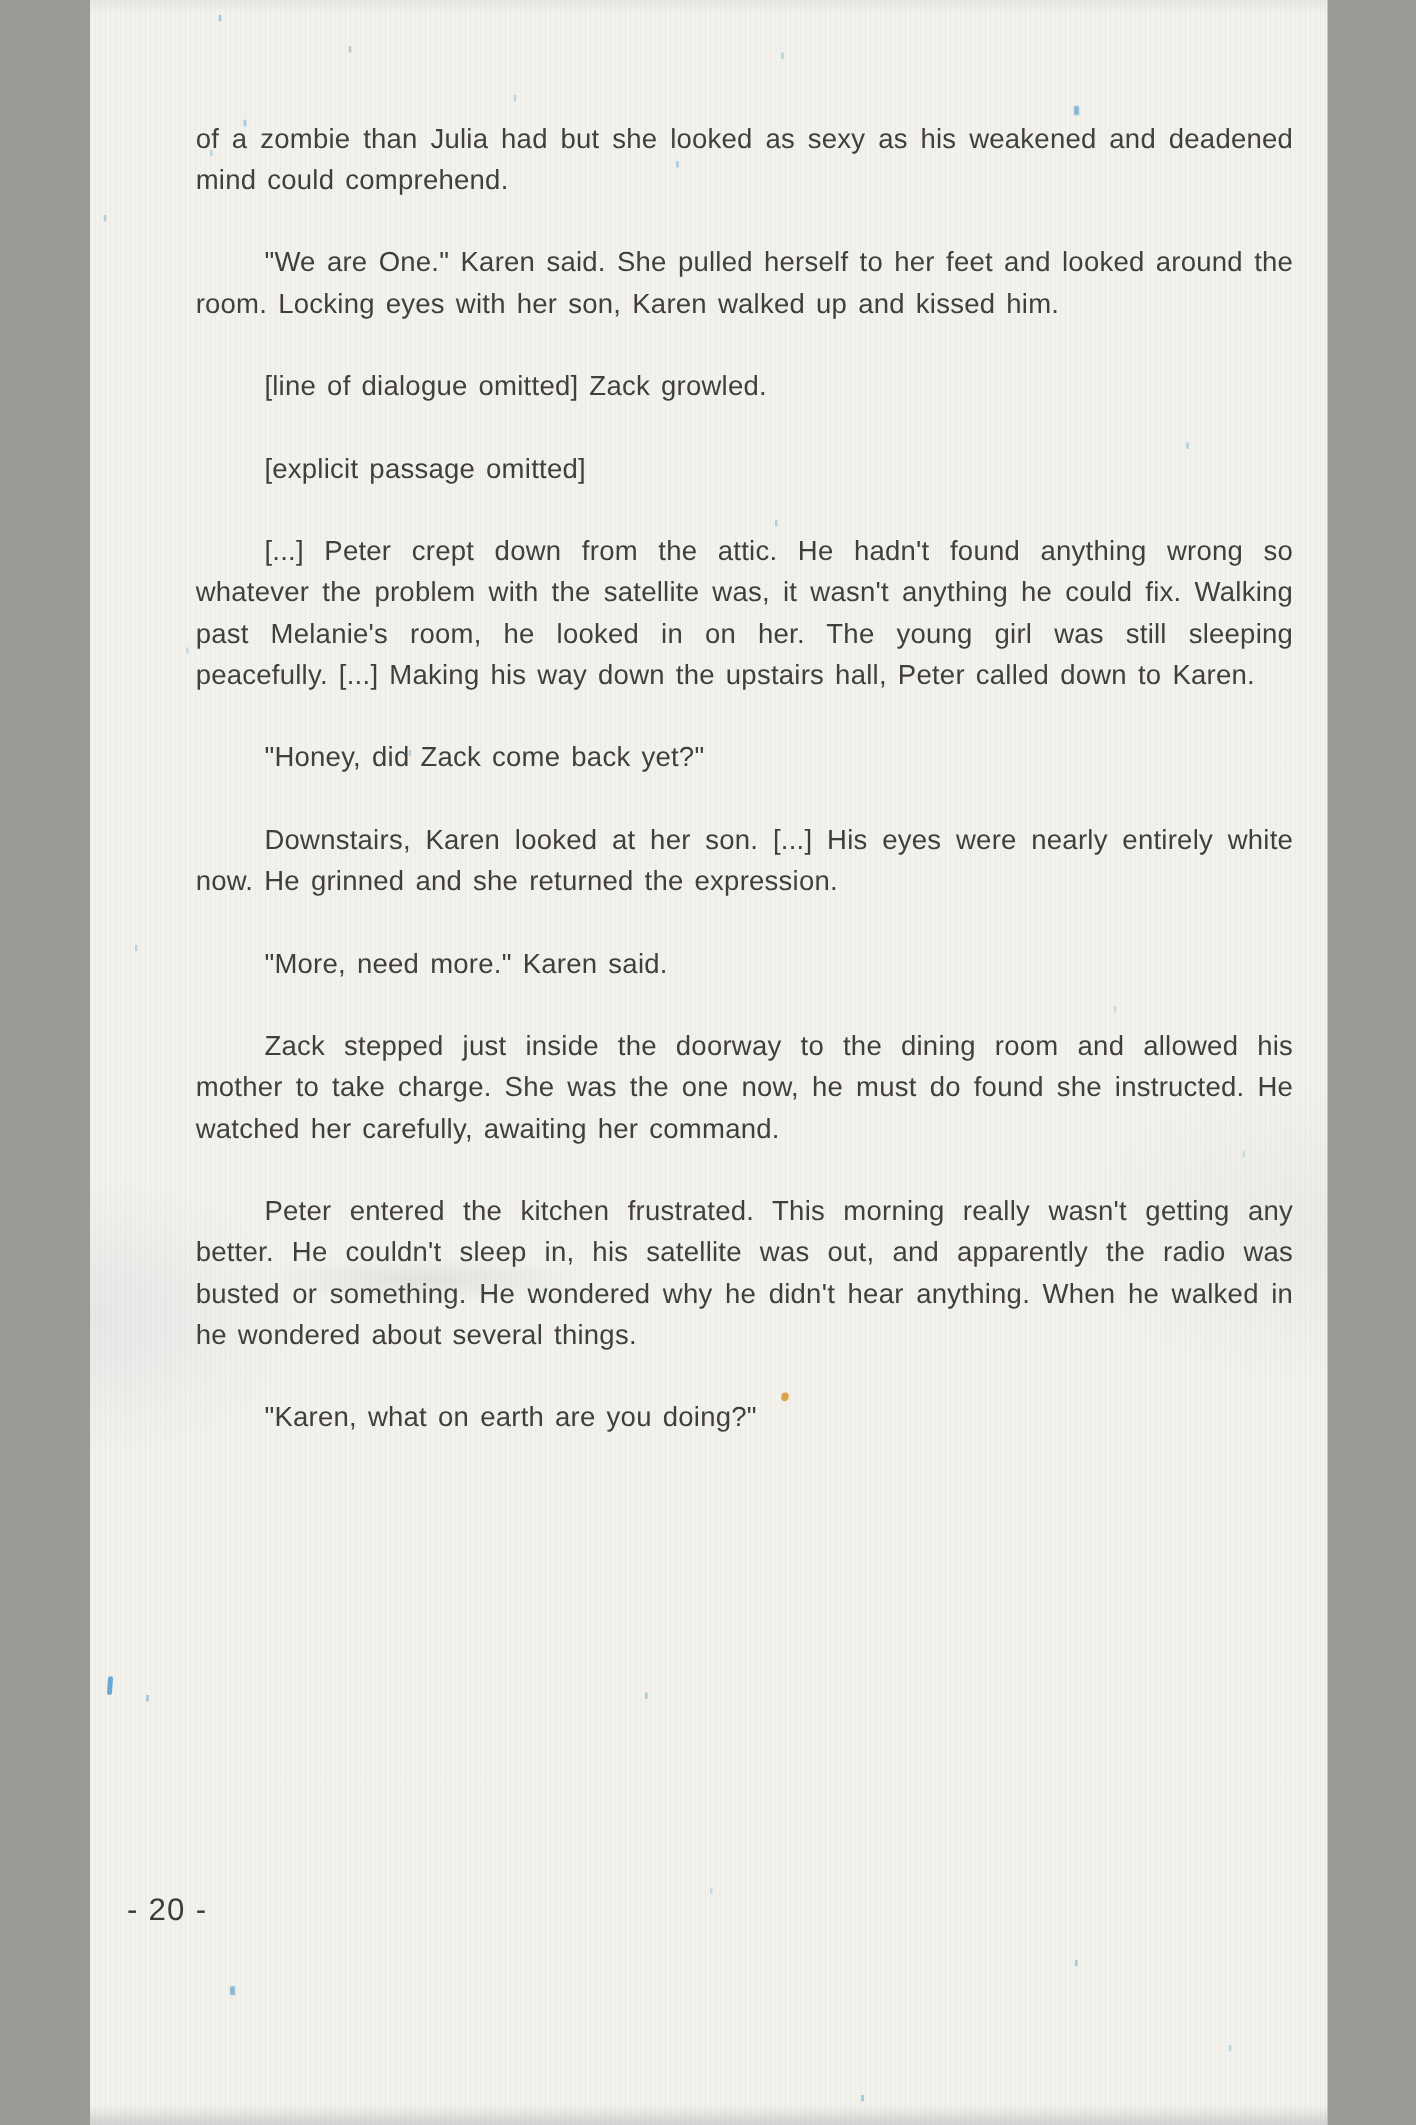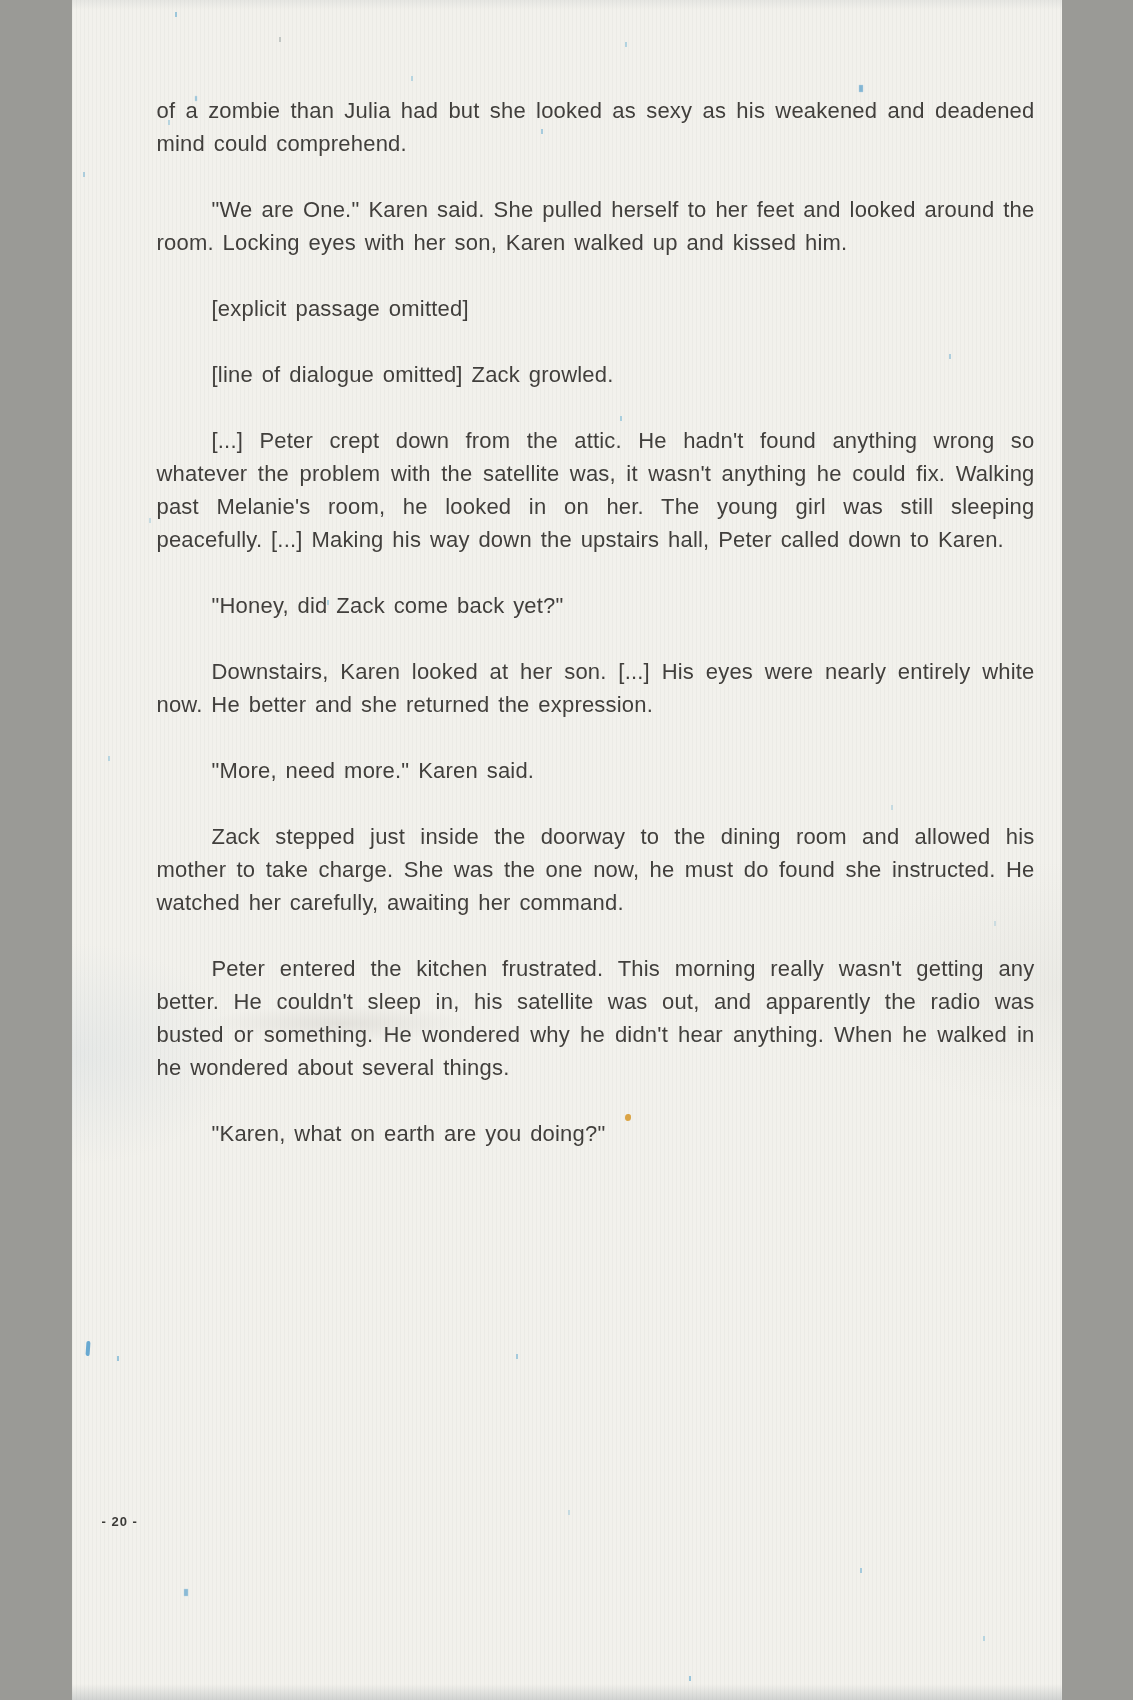--- a/index.html
+++ b/index.html
@@ -83,42 +83,42 @@
   }
   .text-block p {
     margin: 0 0 33px 0;
     text-indent: 55px;
   }
   .text-block p.no-indent { text-indent: 0; }
   .page-footer {
     position: absolute;
     left: 30px;
     top: 1514px;
-    font-size: 13px;
-    font-weight: bold;
+    font-size: 25px;
+    font-weight: normal;
     letter-spacing: 1px;
     color: #3c3b38;
   }
 </style>
 </head>
 <body>
 
 <main class="page">
   <div class="fleck-layer fleck-blue"></div>
   <div class="fleck-bar"></div>
   <div class="fleck-orange"></div>
 
   <div class="text-block">
       <p class="no-indent">of a zombie than Julia had but she looked as sexy as his weakened and deadened mind could comprehend.</p>
       <p class="">"We are One." Karen said. She pulled herself to her feet and looked around the room. Locking eyes with her son, Karen walked up and kissed him.</p>
+      <p class="">[line of dialogue omitted] Zack growled.</p>
       <p class="">[explicit passage omitted]</p>
-      <p class="">[line of dialogue omitted] Zack growled.</p>
       <p class="">[...] Peter crept down from the attic. He hadn't found anything wrong so whatever the problem with the satellite was, it wasn't anything he could fix. Walking past Melanie's room, he looked in on her. The young girl was still sleeping peacefully. [...] Making his way down the upstairs hall, Peter called down to Karen.</p>
       <p class="">"Honey, did Zack come back yet?"</p>
-      <p class="">Downstairs, Karen looked at her son. [...] His eyes were nearly entirely white now. He better and she returned the expression.</p>
+      <p class="">Downstairs, Karen looked at her son. [...] His eyes were nearly entirely white now. He grinned and she returned the expression.</p>
       <p class="">"More, need more." Karen said.</p>
       <p class="">Zack stepped just inside the doorway to the dining room and allowed his mother to take charge. She was the one now, he must do found she instructed. He watched her carefully, awaiting her command.</p>
       <p class="">Peter entered the kitchen frustrated. This morning really wasn't getting any better. He couldn't sleep in, his satellite was out, and apparently the radio was busted or something. He wondered why he didn't hear anything. When he walked in he wondered about several things.</p>
       <p class="">"Karen, what on earth are you doing?"</p>
     </div>
 
   <div class="page-footer">- 20 -</div>
 </main>
 
 </body></html>

